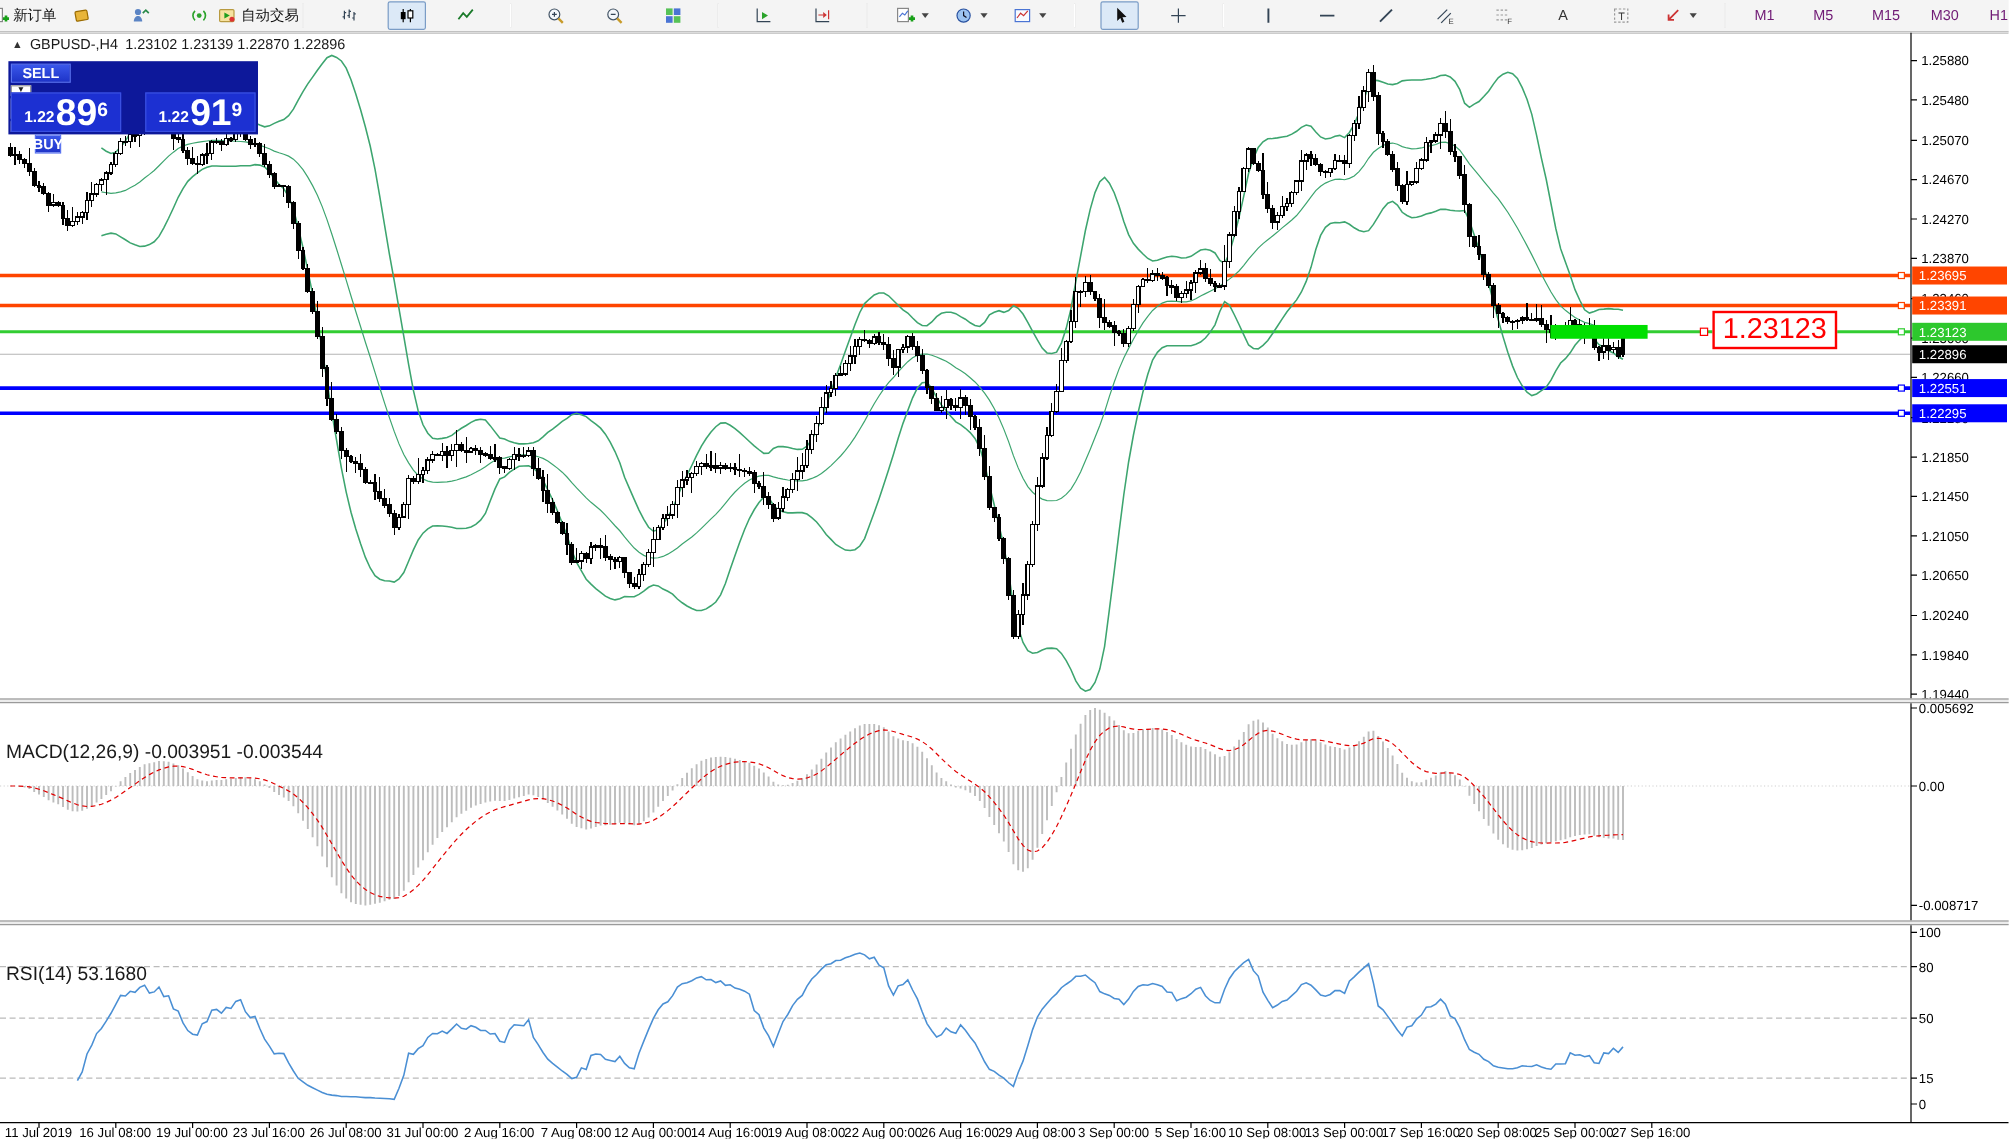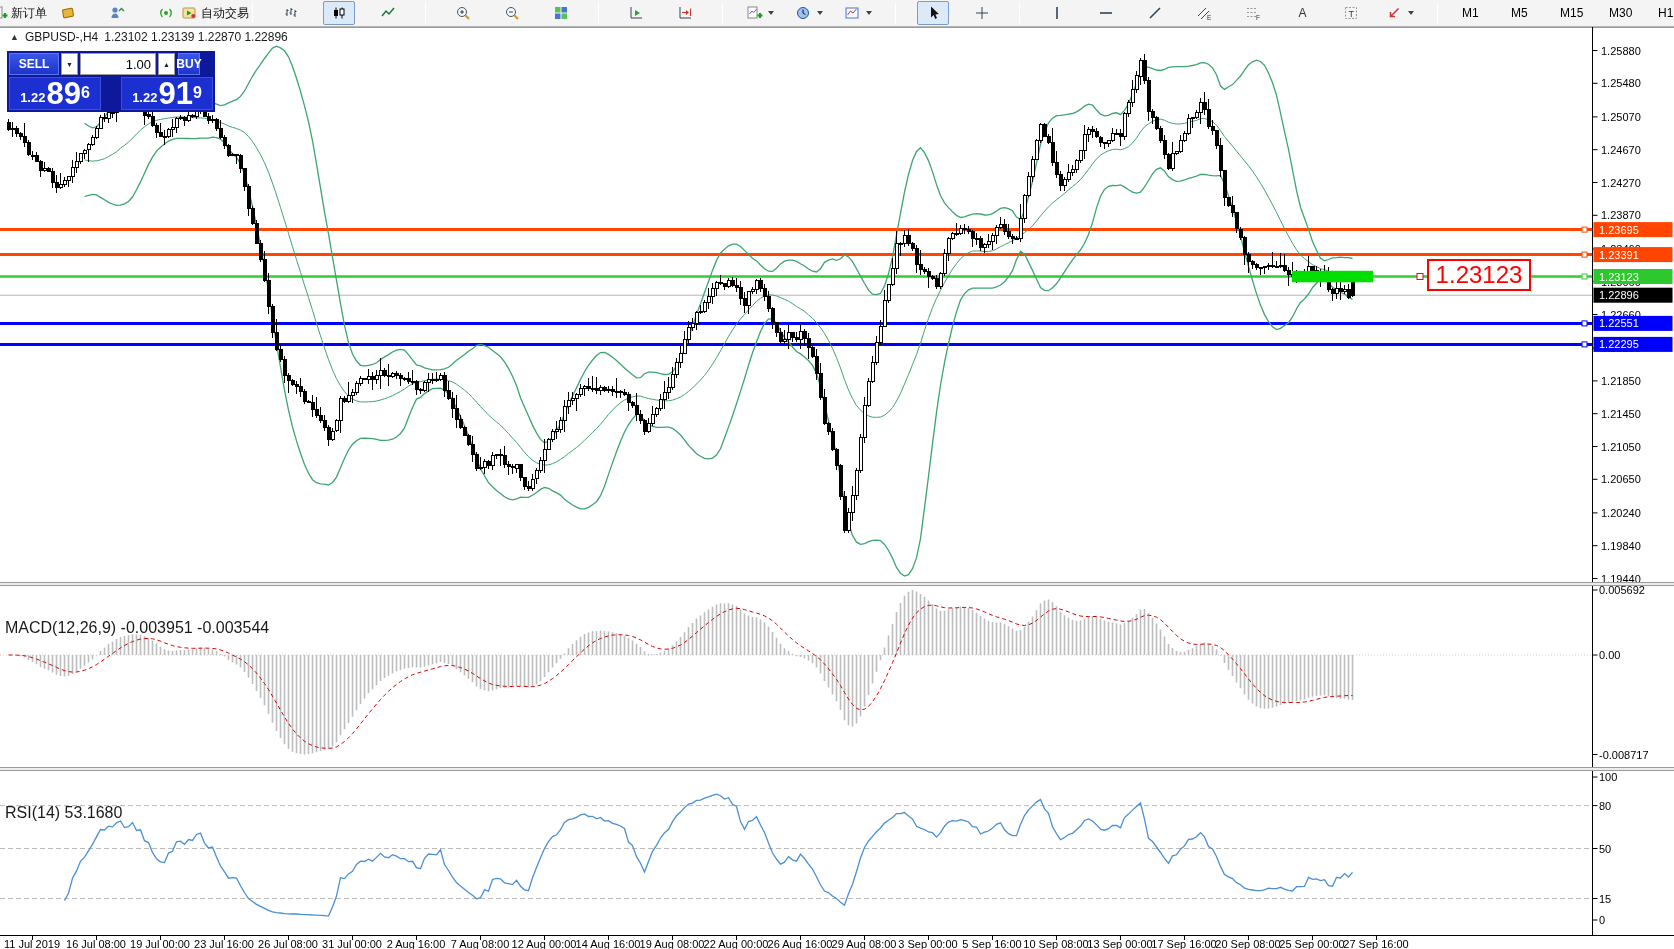--- a/index.html
+++ b/index.html
@@ -4,21 +4,21 @@
 <style>
   html,body{margin:0;padding:0;background:#fff;width:1674px;height:949px;overflow:hidden;
     font-family:"Liberation Sans",sans-serif;-webkit-font-smoothing:antialiased;}
   
   #toolbar{height:26px;background:#f4f4f4;border-bottom:1px solid #b5b5b5;display:flex;
     align-items:center;padding:0 3px;gap:17px;box-sizing:content-box;}
   .tbtn{height:22px;min-width:24px;display:flex;align-items:center;justify-content:center;gap:3px;
     padding:0 3px;border:1px solid transparent;border-radius:2px;cursor:default;font-size:12px;color:#111;}
   .tbtn.active{background:#dce9f7;border-color:#7a9cc6;}
   .tbtn .lbl{font-size:12px;white-space:nowrap;}
-  .tf{font-size:11px;color:#000000;min-width:26px;}
+  .tf{font-size:11px;color:#701a75;min-width:26px;}
   .caret{width:0;height:0;border-left:3.5px solid transparent;border-right:3.5px solid transparent;
     border-top:4px solid #444;margin-left:2px;}
   .tsep{width:1px;height:20px;background:#c4c4c4;border-right:1px solid #fff;margin:0 4px;}
   .tspacer{flex:1;}
   
   #chartwrap{position:relative;width:1674px;height:922px;background:#fff;}
   #chart-svg{position:absolute;left:0;top:0;}
   .ovl{position:absolute;z-index:5;}
   #symbol-header{left:10px;top:3px;font-size:12px;color:#1a1a1a;display:flex;gap:6px;align-items:center;}
   #symbol-header .tri{font-size:9px;color:#333;}
@@ -27,25 +27,25 @@
   #rsi-label{left:5px;top:745px;}
   #cn-note{left:1398px;top:356px;font-size:31px;font-weight:bold;letter-spacing:3px;
     color:#00cf00;text-shadow:2px 2px 0 #004d00;white-space:nowrap;}
   #price-callout{left:1427px;top:232px;width:100px;height:28px;background:#fff;border:2px solid #ff0000;
     color:#ff0000;font-size:24px;text-align:center;line-height:28px;}
   .splitter{position:absolute;left:0;width:1674px;height:4px;background:#ececec;
     border-top:1px solid #9a9a9a;border-bottom:1px solid #9a9a9a;box-sizing:border-box;z-index:4;}
   .axis-hot{position:absolute;z-index:3;}
   
   #trade-panel{left:7px;top:24px;width:204px;background:#0d189a;padding:2px;z-index:6;}
-  #tp-row1{display:flex;gap:2px;height:22px;}
+  #tp-row1{display:flex;gap:2px;height:22px;flex-direction:column;}
   .tp-btn{background:linear-gradient(#3a57ea,#1e34c8);border:1px solid #5a74f0;color:#fff;
     font-size:12px;font-weight:bold;display:flex;align-items:center;justify-content:center;}
   #sell-button{width:48px;}
-  #buy-button{width:20px;margin-left:1px;}
+  #buy-button{width:20px;margin-left:20px;}
   .spin{width:15px;background:#fff;border:1px solid #9a9a9a;display:flex;align-items:center;
     justify-content:center;font-size:7px;color:#222;}
   #volume-input{width:66px;background:#fff;border:1px solid #9a9a9a;font-size:13px;color:#000;
     text-align:right;padding:0 4px;display:flex;align-items:center;justify-content:flex-end;}
   #tp-row2{display:flex;gap:20px;margin-top:2px;height:33px;}
   .tp-price{flex:1;background:#1c30d2;border:1px solid #3a50e0;color:#fff;display:flex;
     align-items:flex-end;justify-content:center;padding-bottom:1px;}
   .pp{font-size:13px;font-weight:bold;margin-right:1px;line-height:20px;}
   .pb{font-size:31px;font-weight:bold;line-height:29px;}
   .ps{font-size:16px;font-weight:bold;line-height:30px;align-self:flex-start;}

